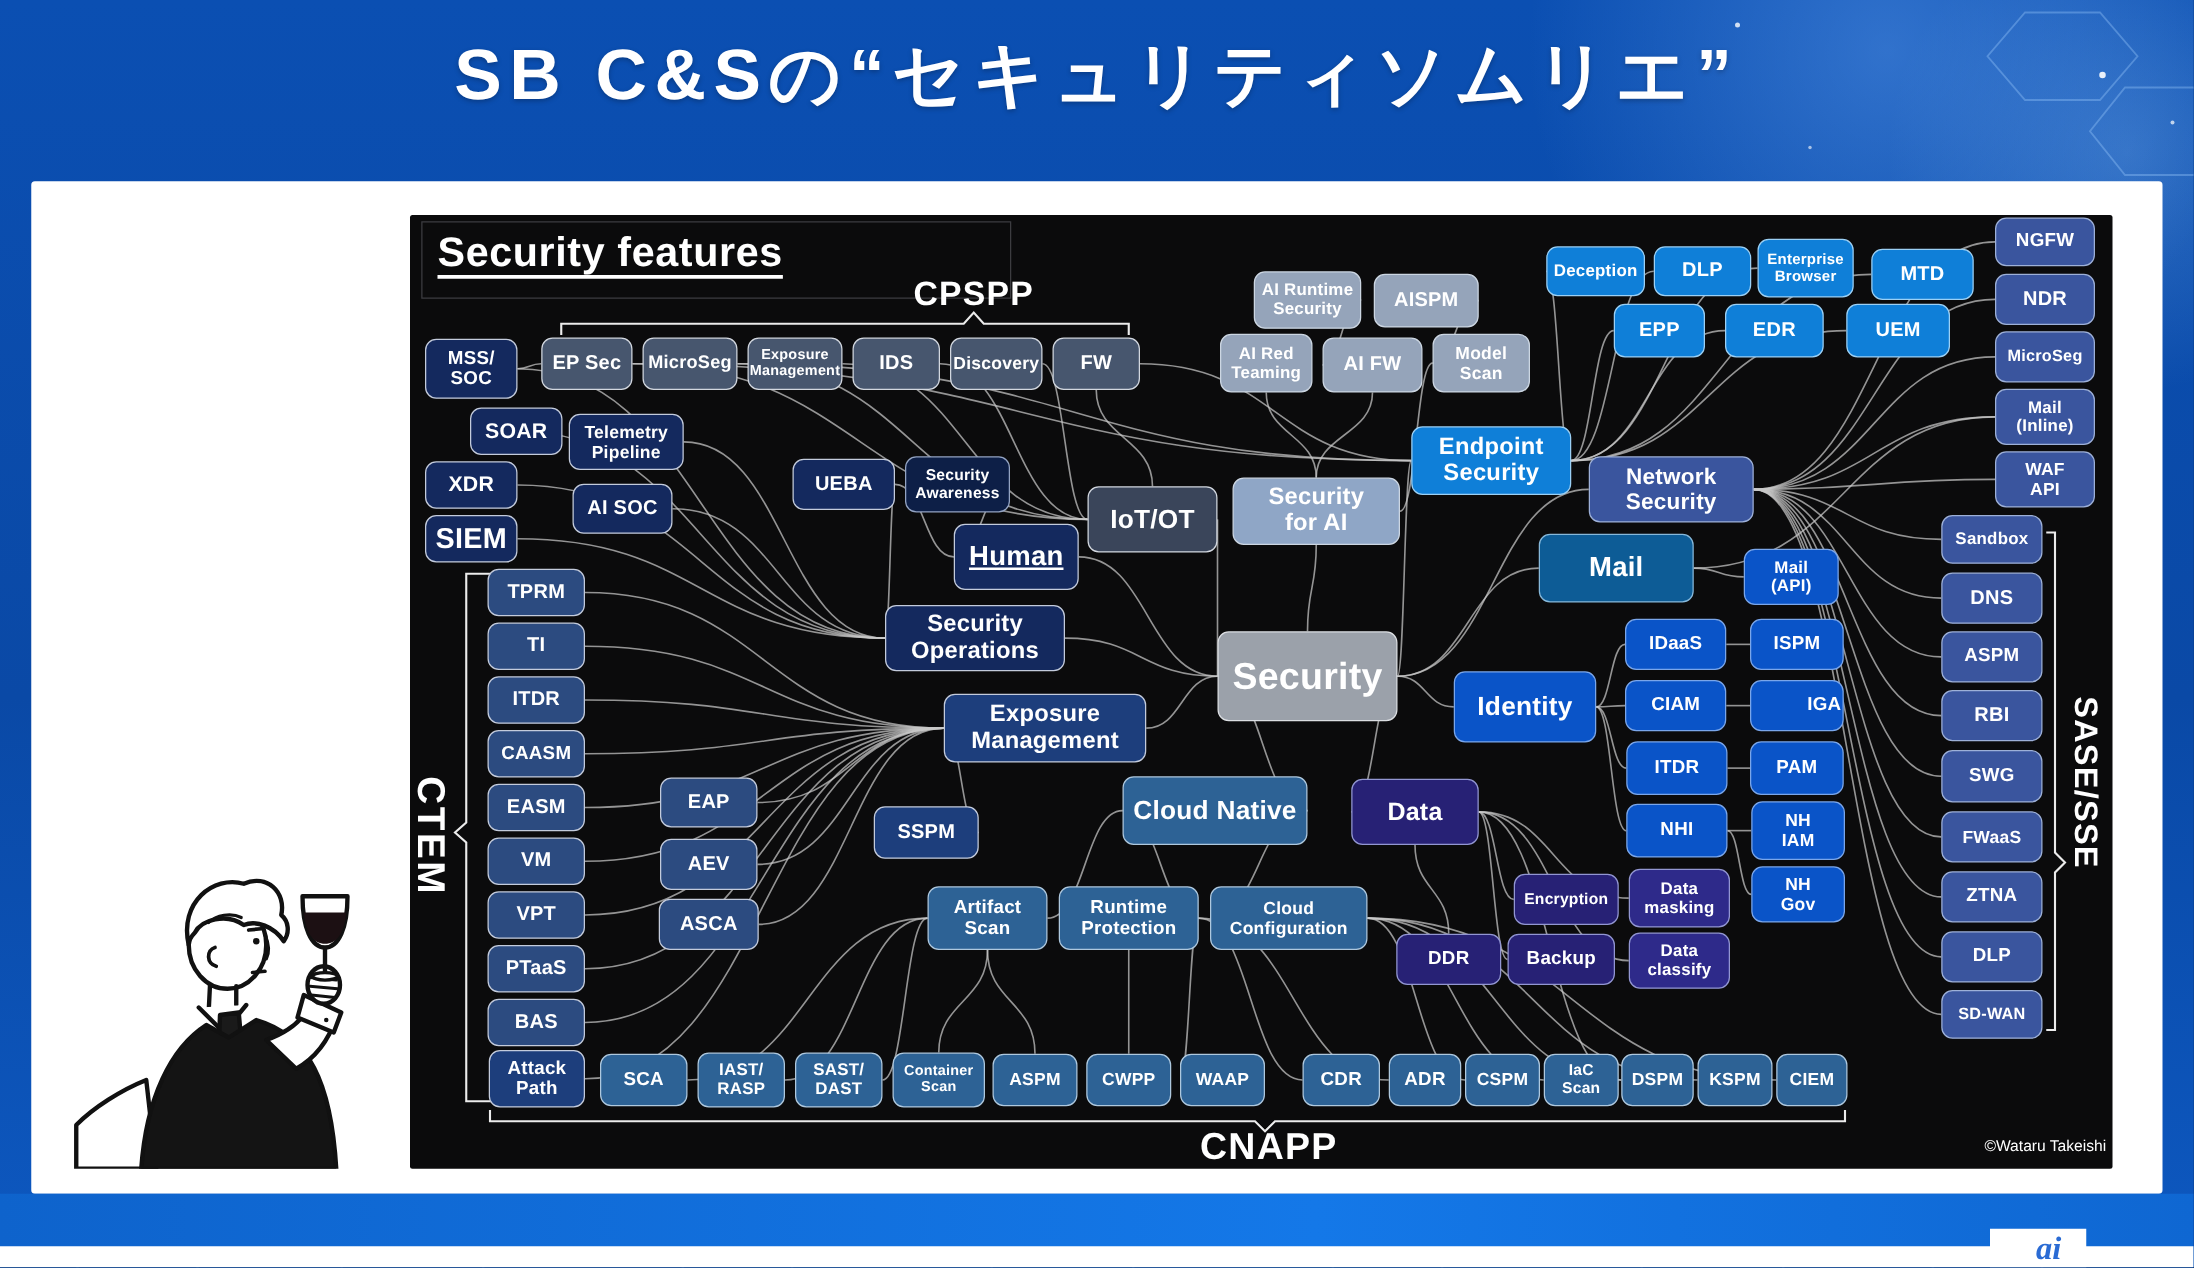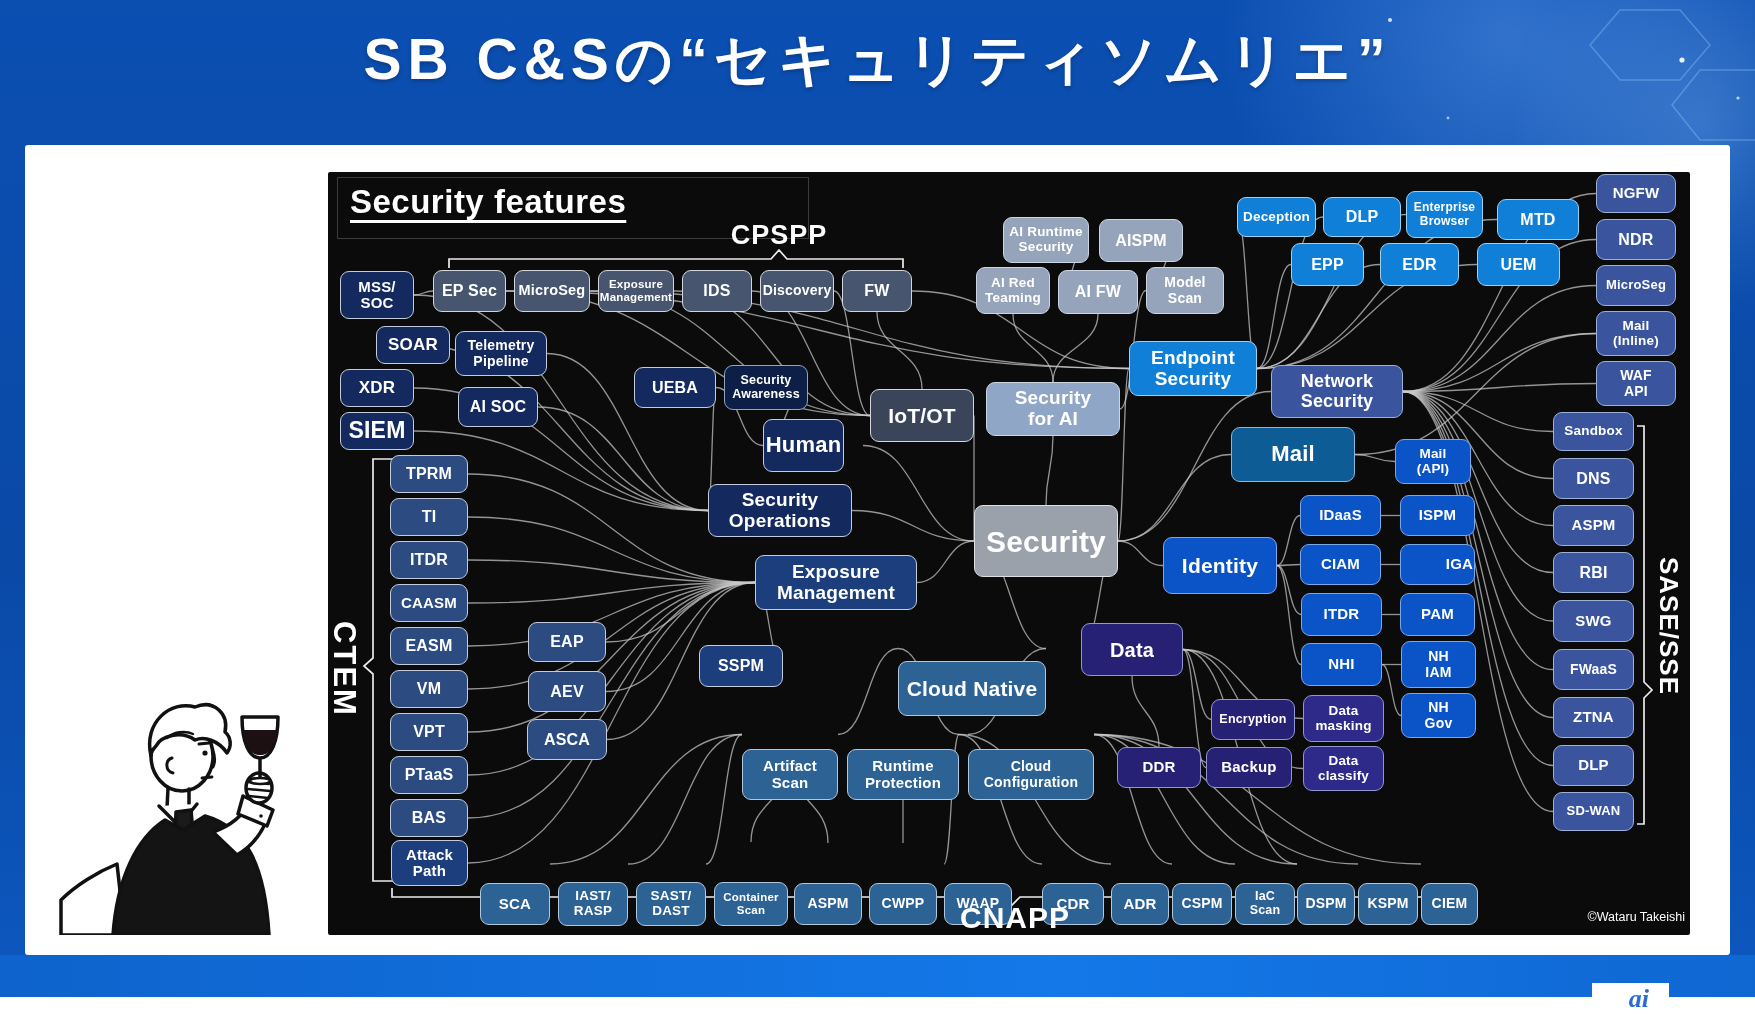--- a/index.html
+++ b/index.html
@@ -38,21 +38,21 @@
   .c-iot  {background:#3a455a;border-color:#d2d7df;}
   .c-silver{background:#95a4ba;border-color:#ccd6e2;}
   .c-silver2{background:#8fa6c6;border-color:#ccd6e2;}
   .c-gray {background:#9ba1aa;border-color:#dcdfe3;}
   .c-azure{background:#0f7fd8;border-color:#9bd0f5;}
   .c-indigo{background:#3a559e;border-color:#9db0d8;}
   .c-teal {background:#0d5c96;border-color:#86b8da;}
   .c-blue {background:#0a54c8;border-color:#7aa6ea;}
   .c-deep {background:#272175;border-color:#9296d2;}
   .c-deep2{background:#2e2a8a;border-color:#9296d2;}
-  .c-steel{background:#2d6295;border-color:#aec8de;margin-top:40px;}
+  .c-steel{background:#2d6295;border-color:#aec8de;}
   .bottom-strip{position:absolute;left:0;top:955px;width:1755px;height:59px;
         background:linear-gradient(90deg,#0e63cc,#1478e8 60%,#0f67d2);}
   .bottom-white{position:absolute;left:0;top:997px;width:1755px;height:17px;background:#ffffff;}
   .ai-corner{position:absolute;left:1592px;top:983px;width:77px;height:31px;background:#ffffff;
         display:flex;align-items:center;justify-content:flex-end;padding-right:20px;box-sizing:border-box;}
   .ai-logo{font-family:"Liberation Serif",serif;font-style:italic;font-weight:bold;font-size:26px;color:#2a6bd4;line-height:1;}
 </style>
 </head>
 <body>
 
@@ -296,21 +296,21 @@
       <div class="node c-indigo" style="left: 1553px; top: 505px; width: 81px; height: 41px; font-size: 15px;">ASPM</div>
       <div class="node c-indigo" style="left: 1553px; top: 552px; width: 81px; height: 41px; font-size: 16px;">RBI</div>
       <div class="node c-indigo" style="left: 1553px; top: 600px; width: 81px; height: 42px; font-size: 15px;">SWG</div>
       <div class="node c-indigo" style="left: 1553px; top: 649px; width: 81px; height: 41px; font-size: 14px;">FWaaS</div>
       <div class="node c-indigo" style="left: 1553px; top: 697px; width: 81px; height: 41px; font-size: 15px;">ZTNA</div>
       <div class="node c-indigo" style="left: 1553px; top: 745px; width: 81px; height: 41px; font-size: 15px;">DLP</div>
       <div class="node c-indigo" style="left: 1553px; top: 792px; width: 81px; height: 39px; font-size: 13px;">SD-WAN</div>
       <div class="node c-navy" style="left: 634px; top: 367px; width: 82px; height: 41px; font-size: 16px;">UEBA</div>
       <div class="node c-aware" style="left: 724px; top: 365px; width: 84px; height: 45px; font-size: 12.5px;">Security
 Awareness</div>
-      <div class="node c-navy" style="left: 763px; top: 419px; width: 81px; height: 53px; font-size: 22px;">Human</div>
+      <div class="node c-navy" style="left: 763px; top: 419px; width: 100px; height: 53px; font-size: 22px; text-decoration: underline;">Human</div>
       <div class="node c-navy" style="left: 708px; top: 484px; width: 144px; height: 53px; font-size: 19px;">Security
 Operations</div>
       <div class="node c-iot" style="left: 870px; top: 389px; width: 104px; height: 53px; font-size: 21px;">IoT/OT</div>
       <div class="node c-silver2" style="left: 986px; top: 382px; width: 134px; height: 54px; font-size: 19px;">Security
 for AI</div>
       <div class="node c-gray" style="left: 974px; top: 505px; width: 144px; height: 72px; font-size: 30px;">Security</div>
       <div class="node c-azure" style="left: 1129px; top: 341px; width: 128px; height: 55px; font-size: 19px;">Endpoint
 Security</div>
       <div class="node c-indigo" style="left: 1271px; top: 365px; width: 132px; height: 53px; font-size: 18px;">Network
 Security</div>

